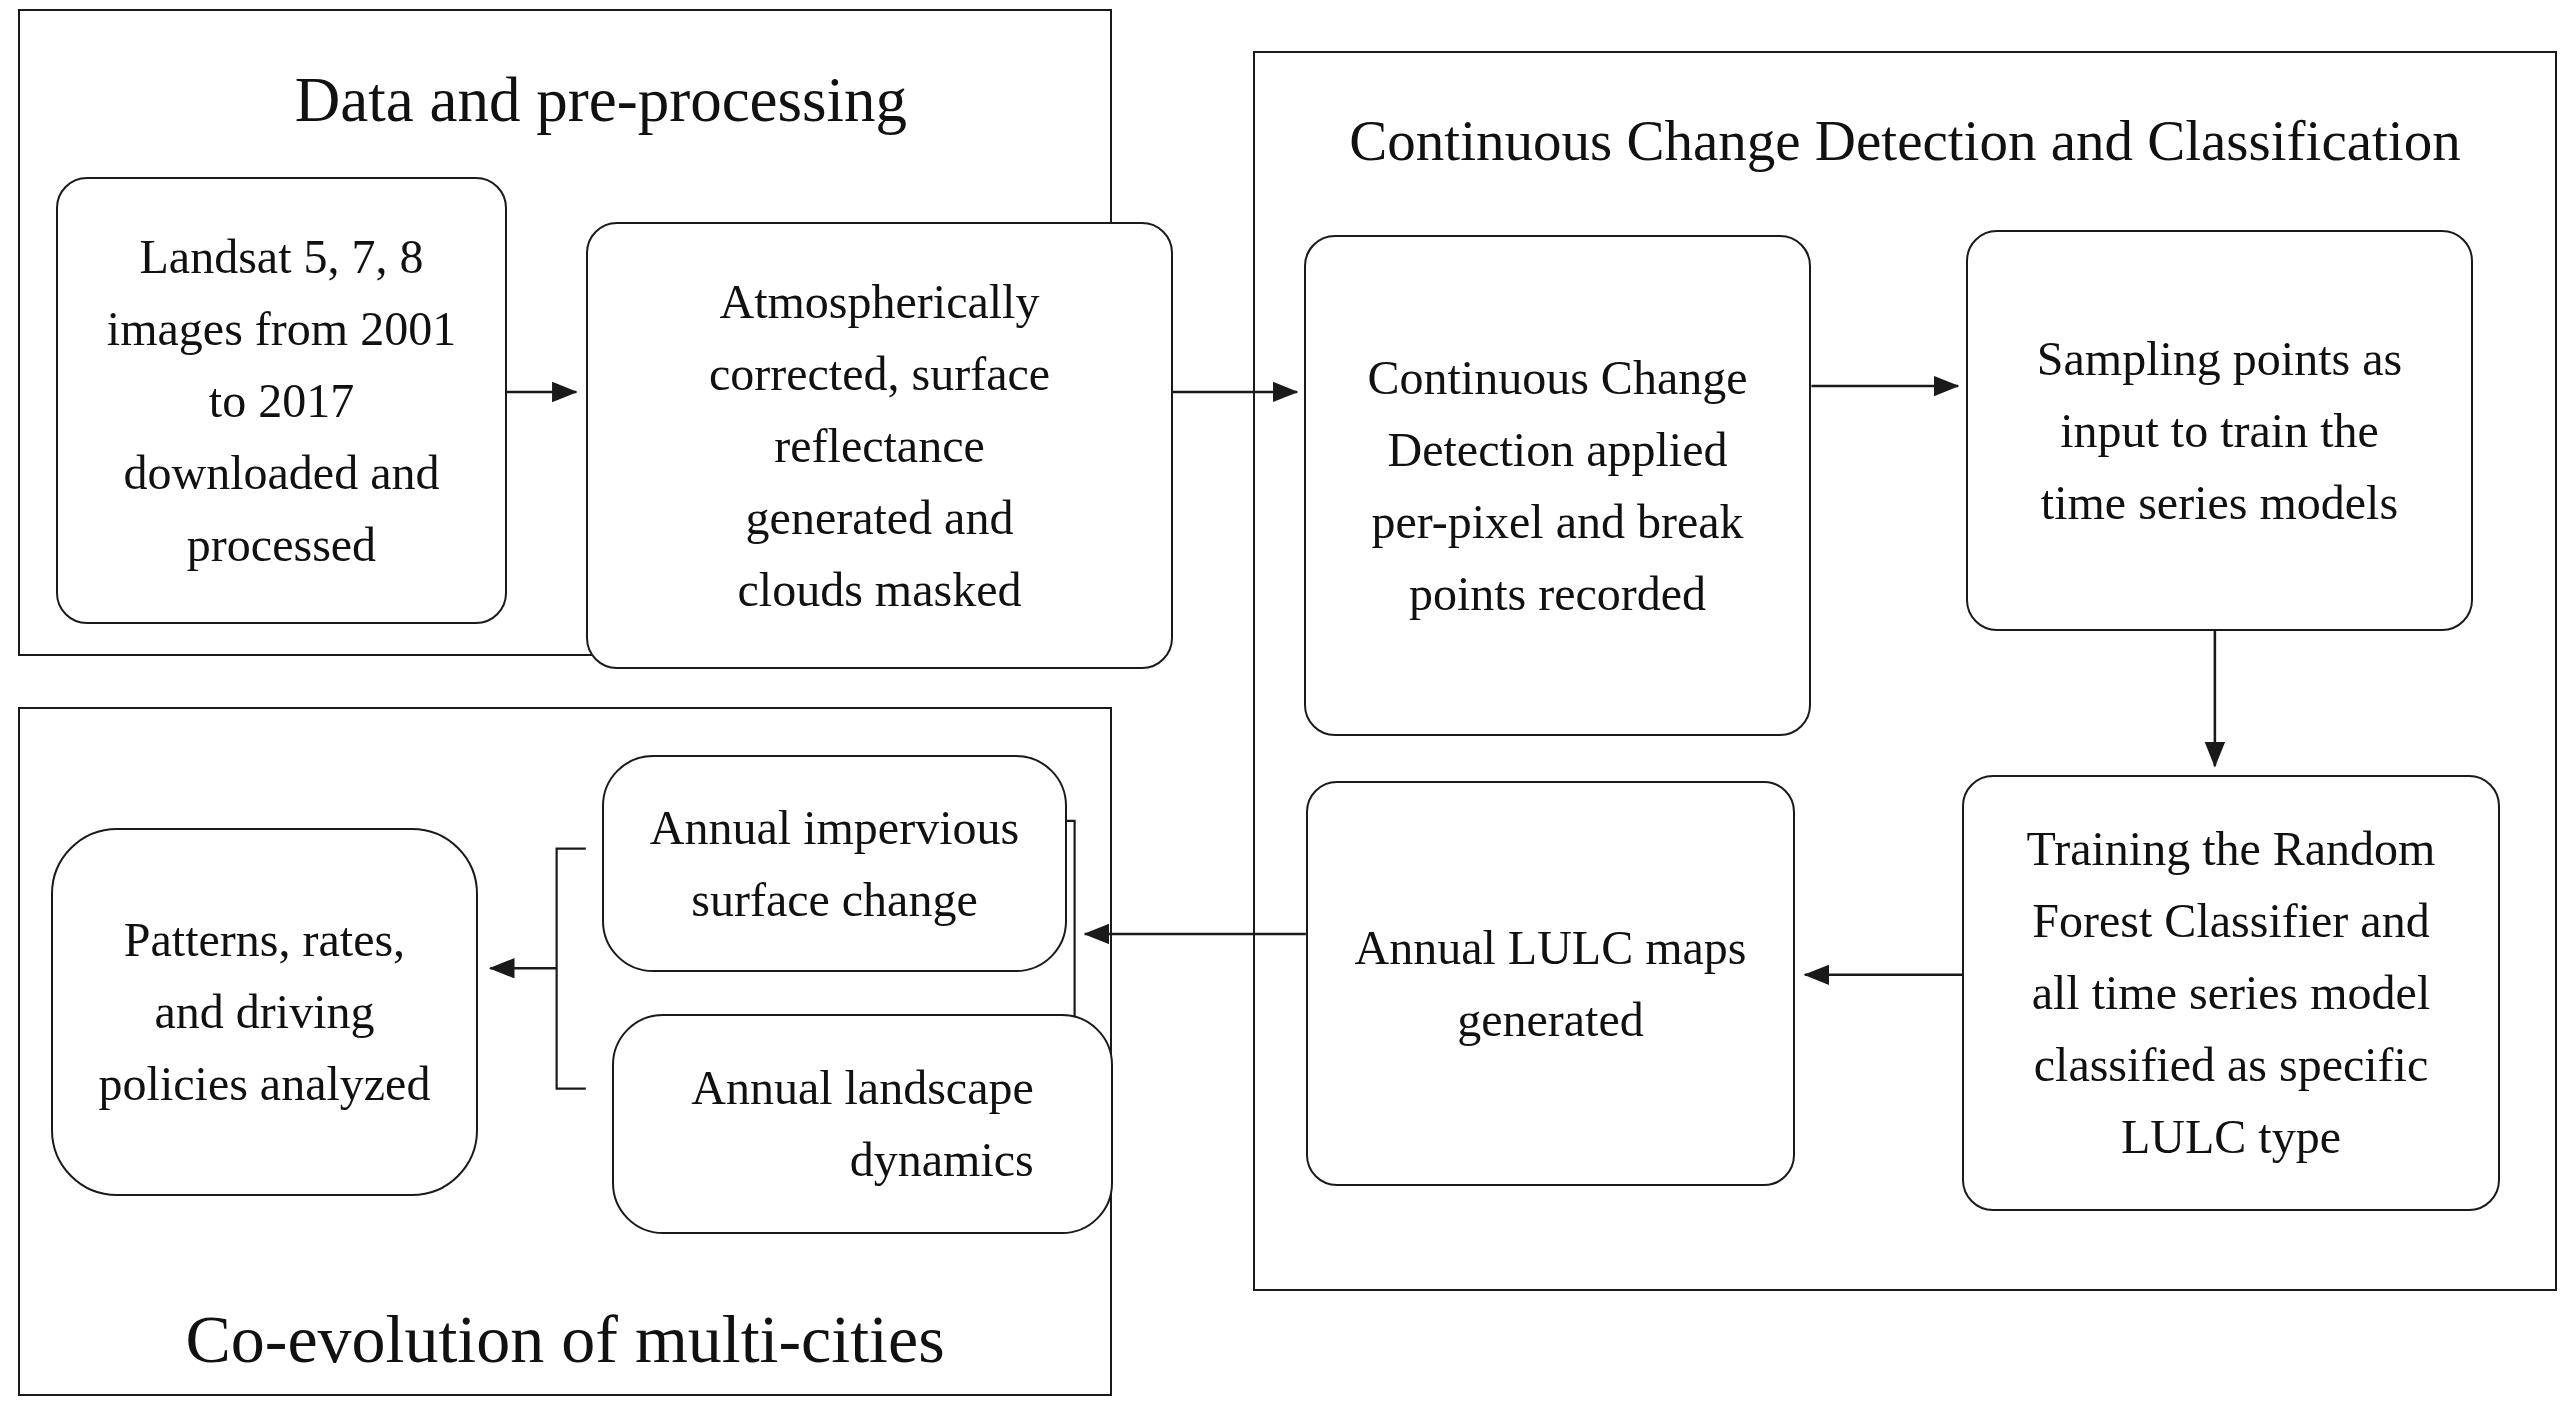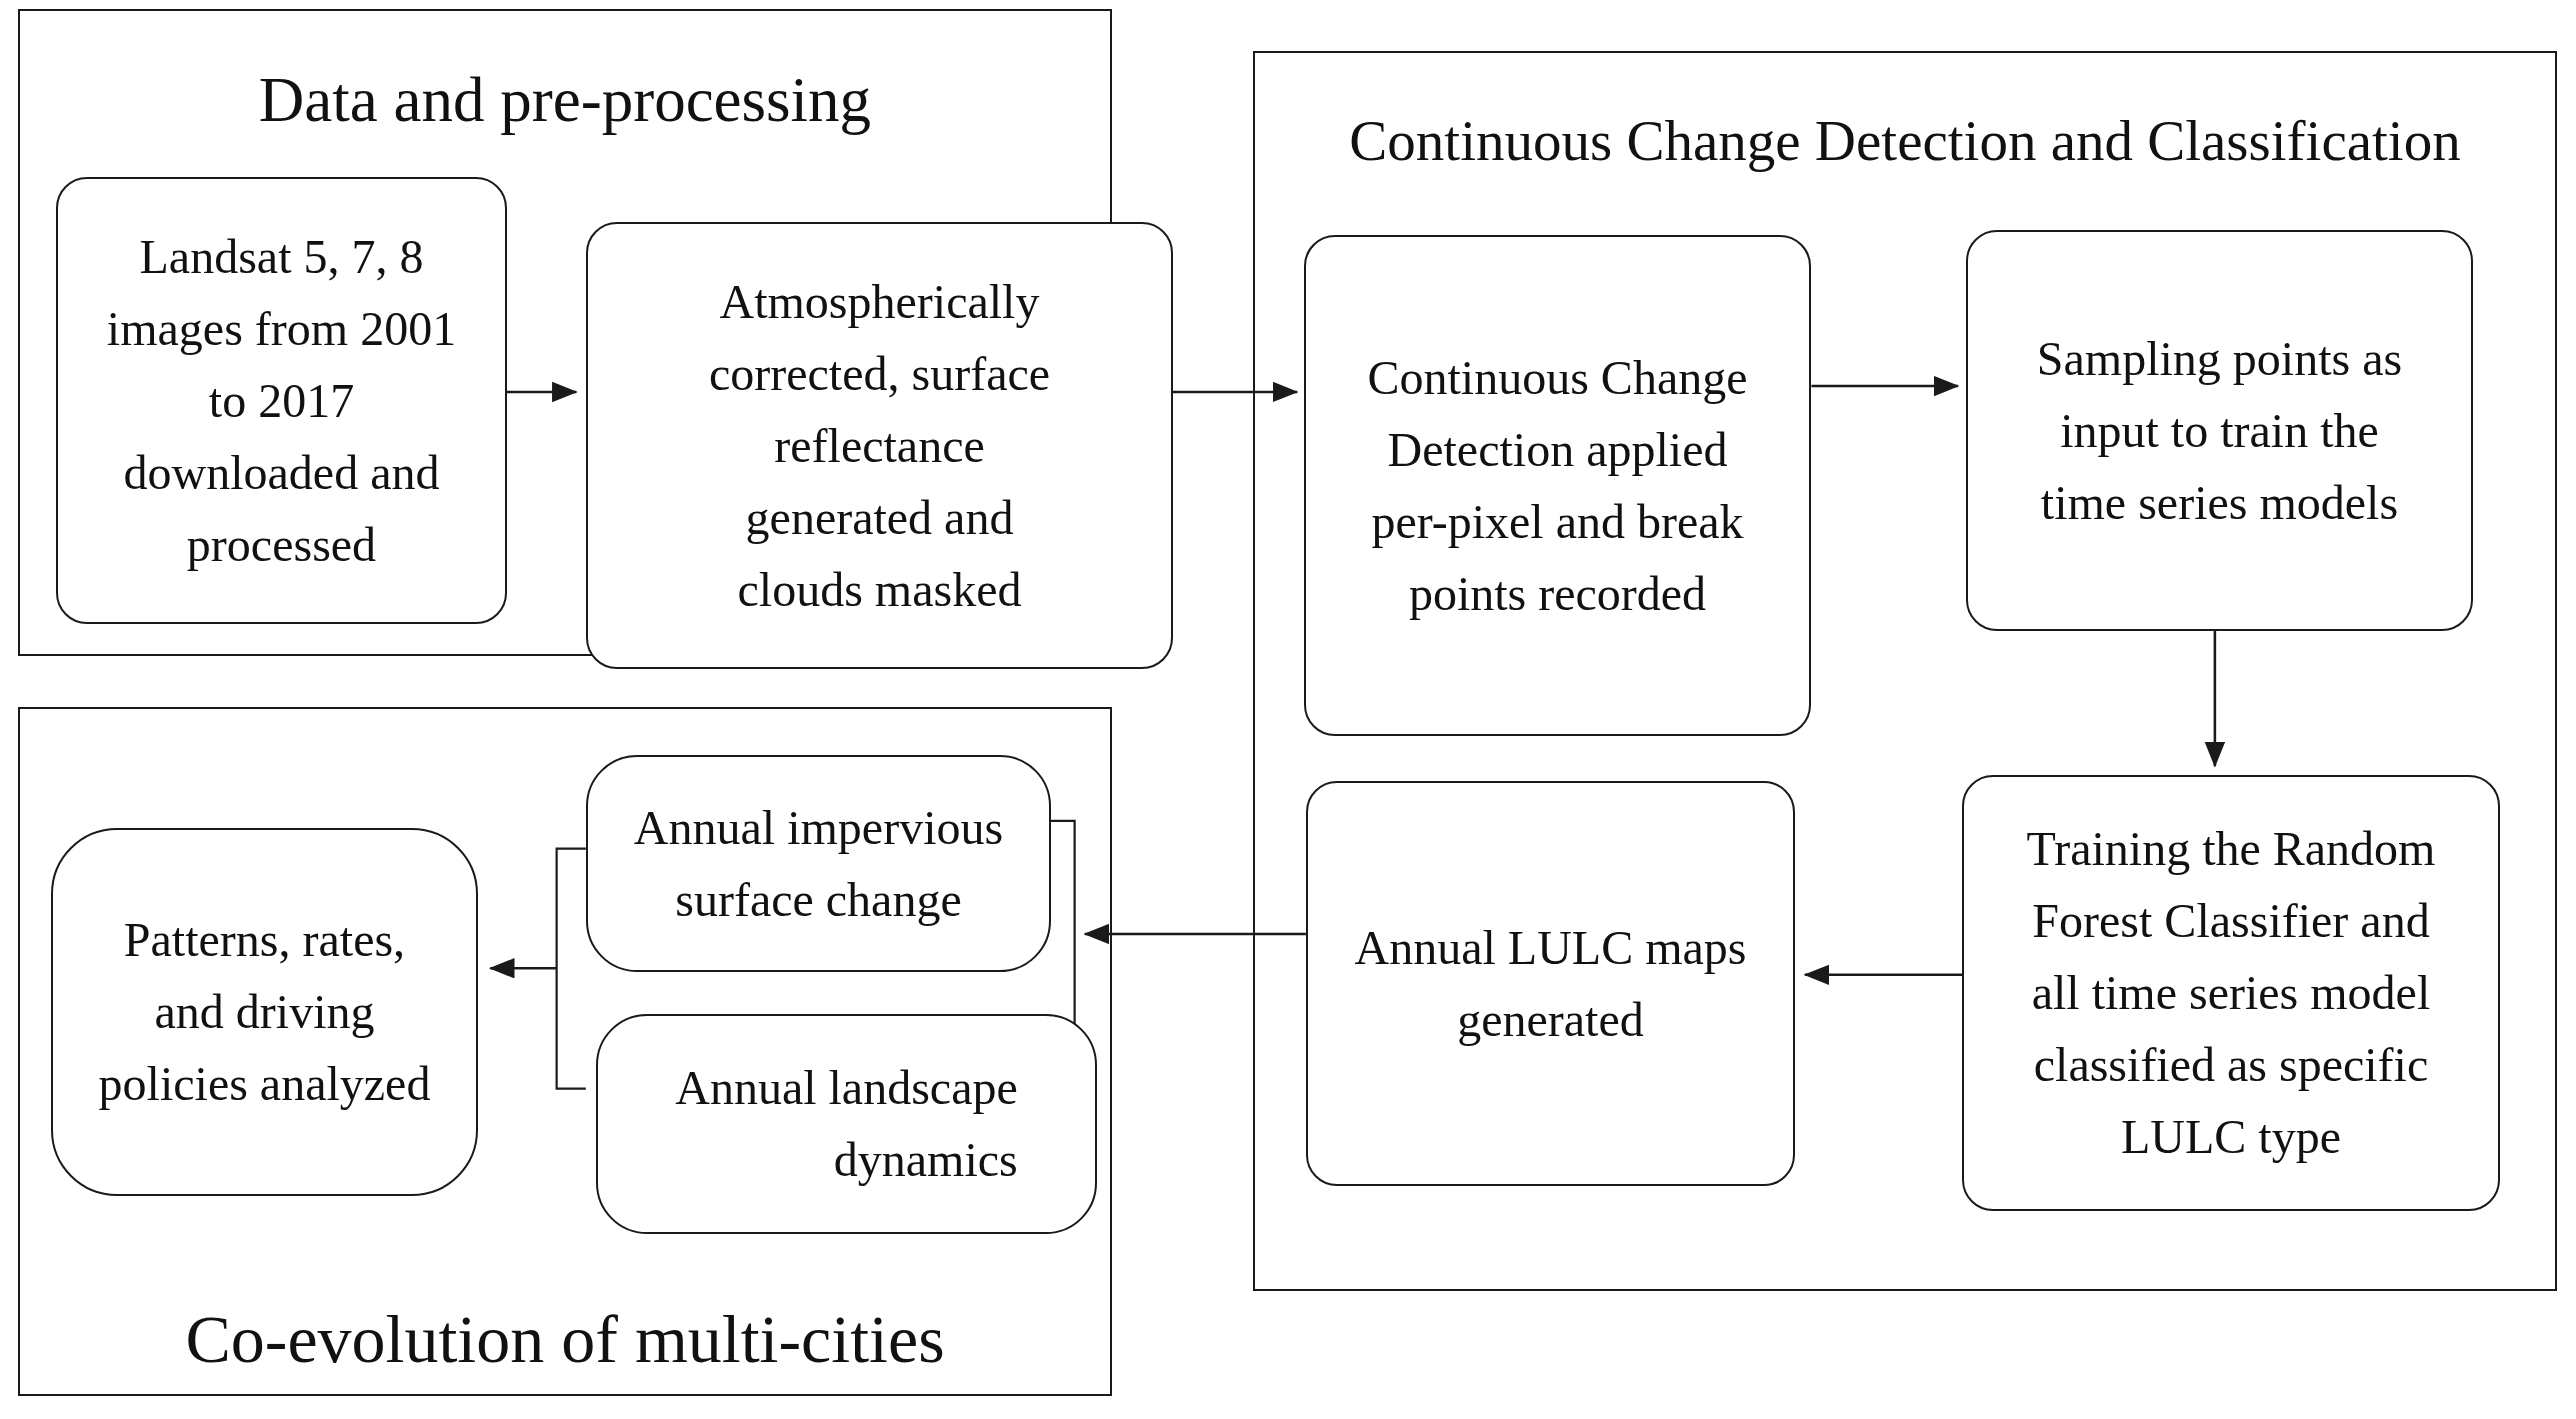--- a/index.html
+++ b/index.html
@@ -31,21 +31,21 @@
     z-index: 2;
     box-sizing: border-box;
   }
   .title {
     position: absolute;
     z-index: 3;
     text-align: center;
     white-space: nowrap;
     color: #111111;
   }
-  .title-data   { font-size: 63px; }
+  .title-data   { font-size: 63px; padding-left: 36px; }
   .title-ccdc   { font-size: 57px; }
   .title-coevo  { font-size: 68px; }
   .box {
     position: absolute;
     border: 2.9px solid #1a1a1a;
     background: #ffffff;
     z-index: 3;
     box-sizing: border-box;
     display: flex;
     align-items: center;
@@ -54,21 +54,21 @@
   }
   .box-text {
     white-space: pre-line;
     font-size: 48px;
     line-height: 1.5;
     color: #111111;
     padding: 0 13px;
   }
   .r-large  { border-radius: 31px; }
   .r-medium { border-radius: 66px; margin-top: 44px; }
-  .r-small  { border-radius: 51px; }
+  .r-small  { border-radius: 51px; margin-left: 16px; }
 </style>
 </head>
 <body>
 
 <div id="canvas">
 
   <svg id="connectors" viewBox="0 0 3531 1946" xmlns="http://www.w3.org/2000/svg">
     <defs>
       <marker id="arrowhead" markerWidth="11" markerHeight="9" refX="9.5" refY="4" orient="auto" markerUnits="strokeWidth">
         <path d="M0,0 L10,4 L0,8 Z" fill="#1a1a1a"></path>

